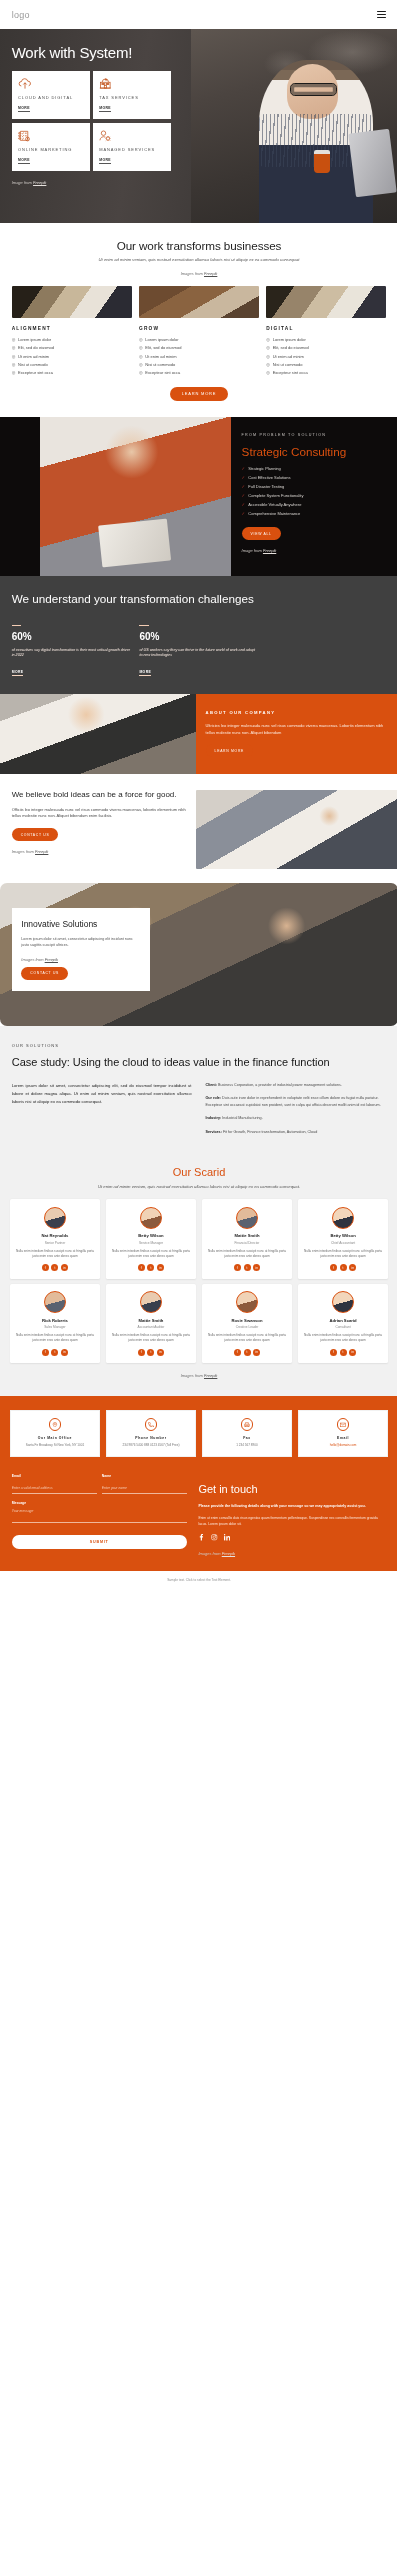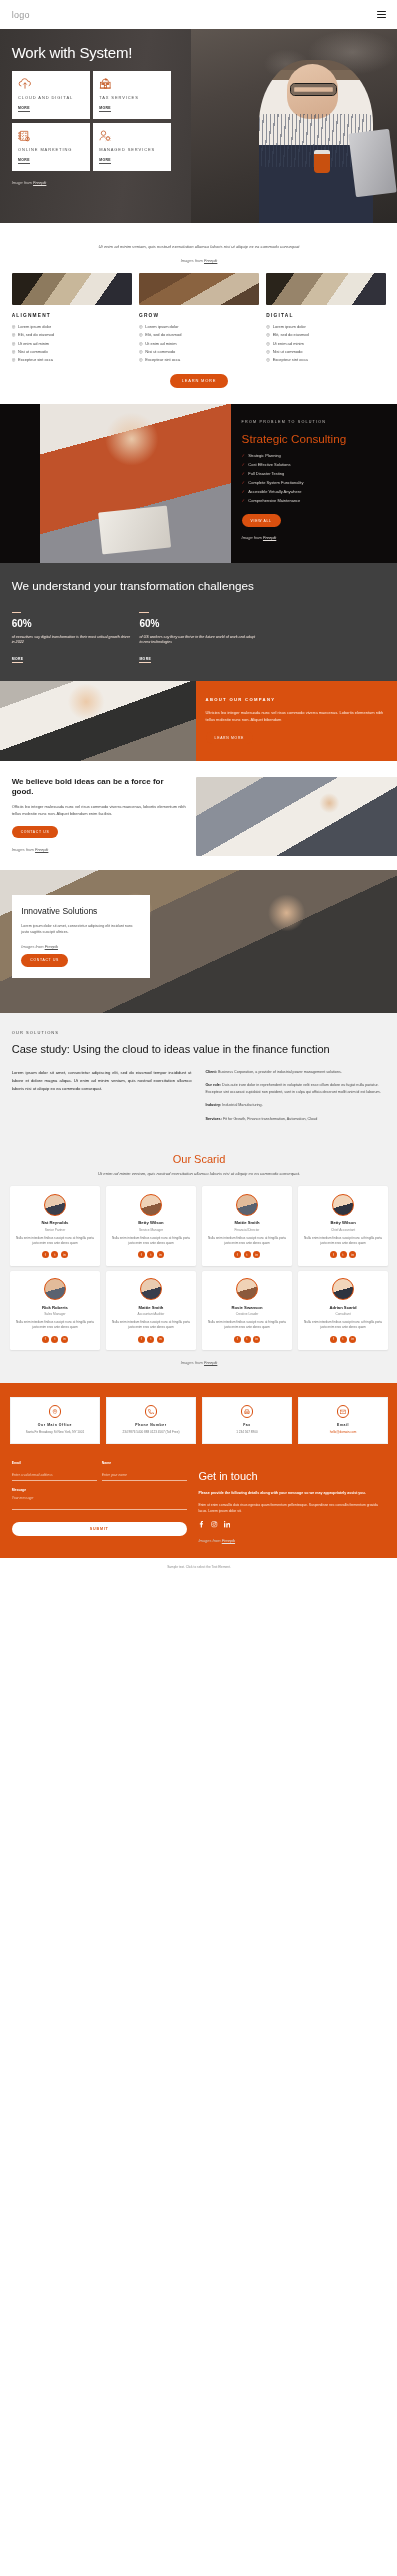--- a/index.html
+++ b/index.html
@@ -183,33 +183,33 @@
       radial-gradient(circle 25.5px at 44% 26%, #eccaa9, transparent 72%),
       linear-gradient(160deg,#b9b4ad 0 18%, #f0ece6 18% 46%, #30302f 46% 72%, #7d746a 72% 100%);
   }
   .split-body { flex: 1; padding: 16px 11.7px 15px 9.6px; color: #fff; }
   .split-body .eyebrow { color: #fff; letter-spacing: 1.3px; font-size: 4.2px; font-weight: 700; }
   .split-body p { font-size: 4px; line-height: 1.75; color: #fdeadf; margin-bottom: 7.4px; }
 
   
   .bold-wrap { display: flex; gap: 0; padding: 16px 0 14px 0; background: #fff; }
   .bold-left { width: 196px; padding: 0 9.6px 0 11.7px; }
-  .bold-left h3 { font-size: 8px; font-weight: 700; line-height: 1.3; color: #1e1e1e; margin-bottom: 6.4px; }
+  .bold-left h3 { font-size: 8px; font-weight: 400; line-height: 1.3; color: #1e1e1e; margin-bottom: 6.4px; }
   .bold-left p { font-size: 4px; line-height: 1.7; color: #4a4a4a; margin-bottom: 7.4px; }
   .btn-sm { font-size: 3.4px; padding: 4.2px 9px; letter-spacing: 0.7px; }
   .bold-right { flex: 1; }
   .ph-team {
     width: 100%; height: 79px; border-radius: 1.1px;
     background:
       radial-gradient(circle 14px at 66% 33%, #e3bf9c, transparent 72%),
       linear-gradient(150deg,#d4cfc8 0 20%, #8a8f99 20% 42%, #f0ece6 42% 64%, #4a4e57 64% 100%);
   }
 
   
-  .inno { position: relative; height: 143px; overflow: hidden; }
+  .inno { position: relative; height: 143px; overflow: hidden; border-radius: 7px; }
   .inno-bg {
     position: absolute; inset: 0;
     background:
       radial-gradient(circle 24.4px at 34% 28%, #e9c8a7, transparent 70%),
       radial-gradient(circle 26.5px at 72% 30%, #d8b391, transparent 70%),
       linear-gradient(155deg,#dcd7d0 0 14%, #8d7a62 14% 34%, #6c6157 34% 58%, #3c3a38 58% 100%);
   }
   .inno-card {
     position: absolute; left: 11.7px; top: 25.5px; width: 138px;
     background: #fff; padding: 10.6px 9.6px 11.7px 9.6px;
@@ -389,20 +389,21 @@
 
       </div>
       <div class="credit">
         <span>Image from </span><a href="#">Freepik</a>
       </div>
     </div>
   </div>
 
   <div class="sec">
     <div class="sec-center">
+      <h2 class="big">Our work transforms businesses</h2>
       <div class="sub-it">Ut enim ad minim veniam, quis nostrud exercitation ullamco laboris nisi ut aliquip ex ea commodo consequat</div>
       <div class="credit credit-dark">
         <span>Images from </span><a href="#">Freepik</a>
       </div>
     </div>
 
     <div class="cols3">
       <div>
         <div class="thumb t1"></div>
         <div class="card-title">Alignment</div>

